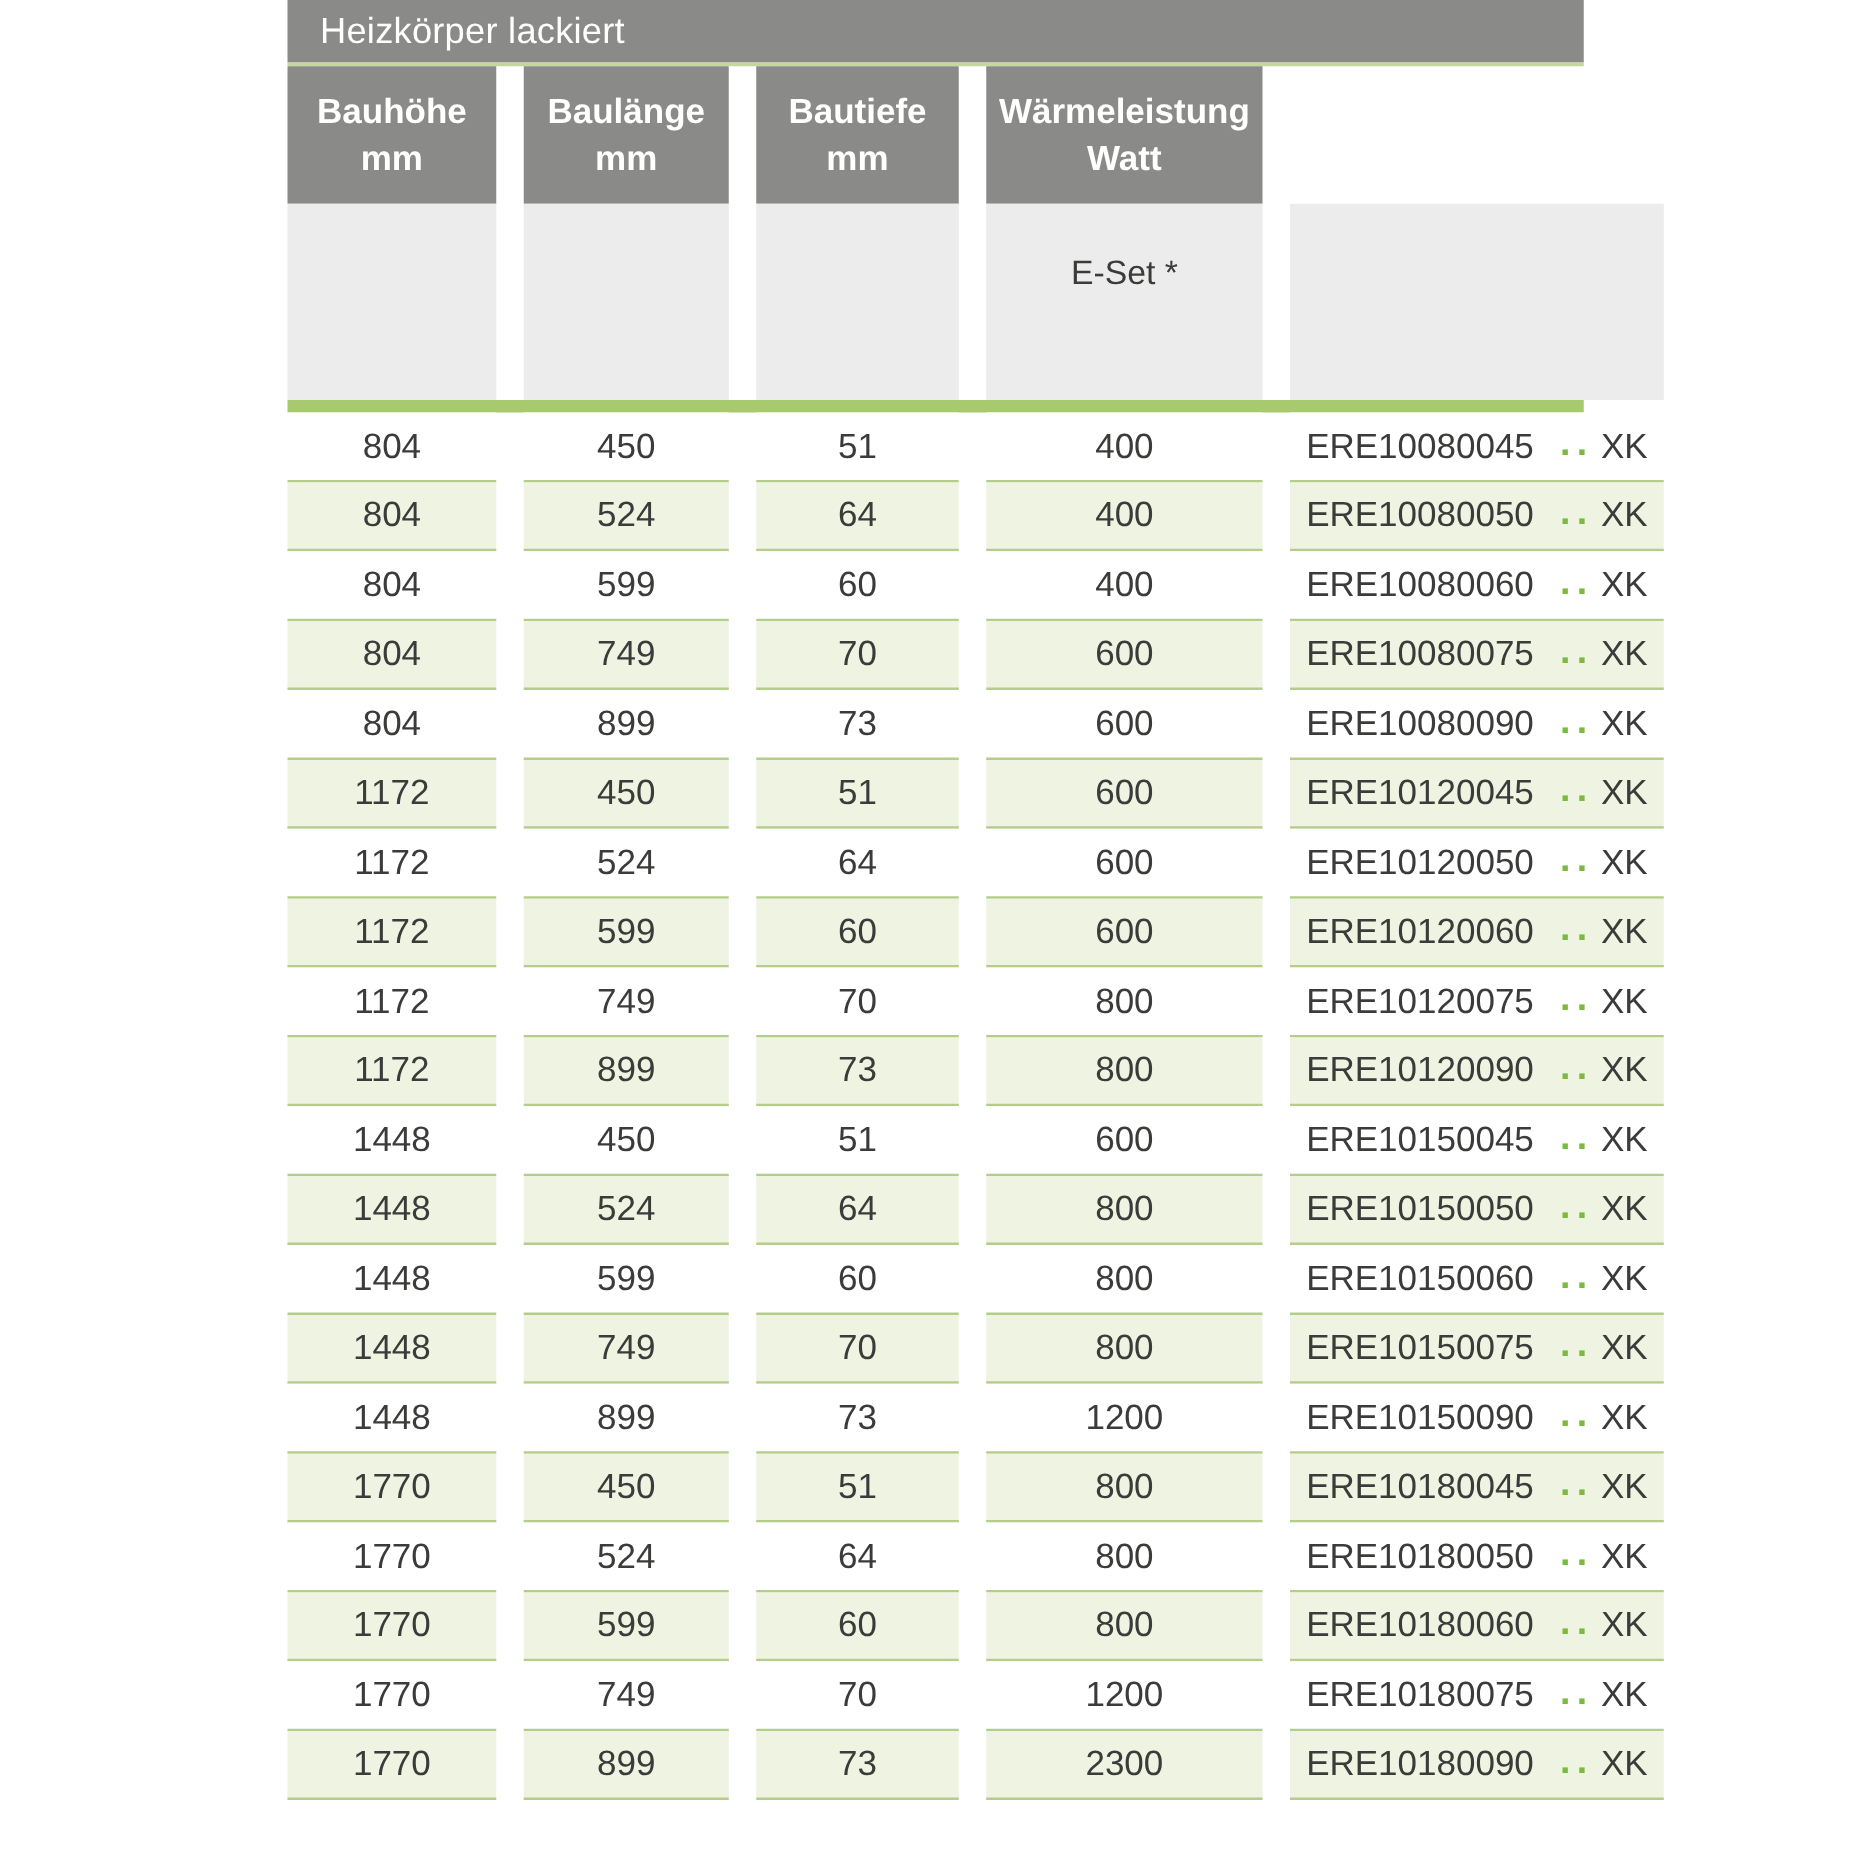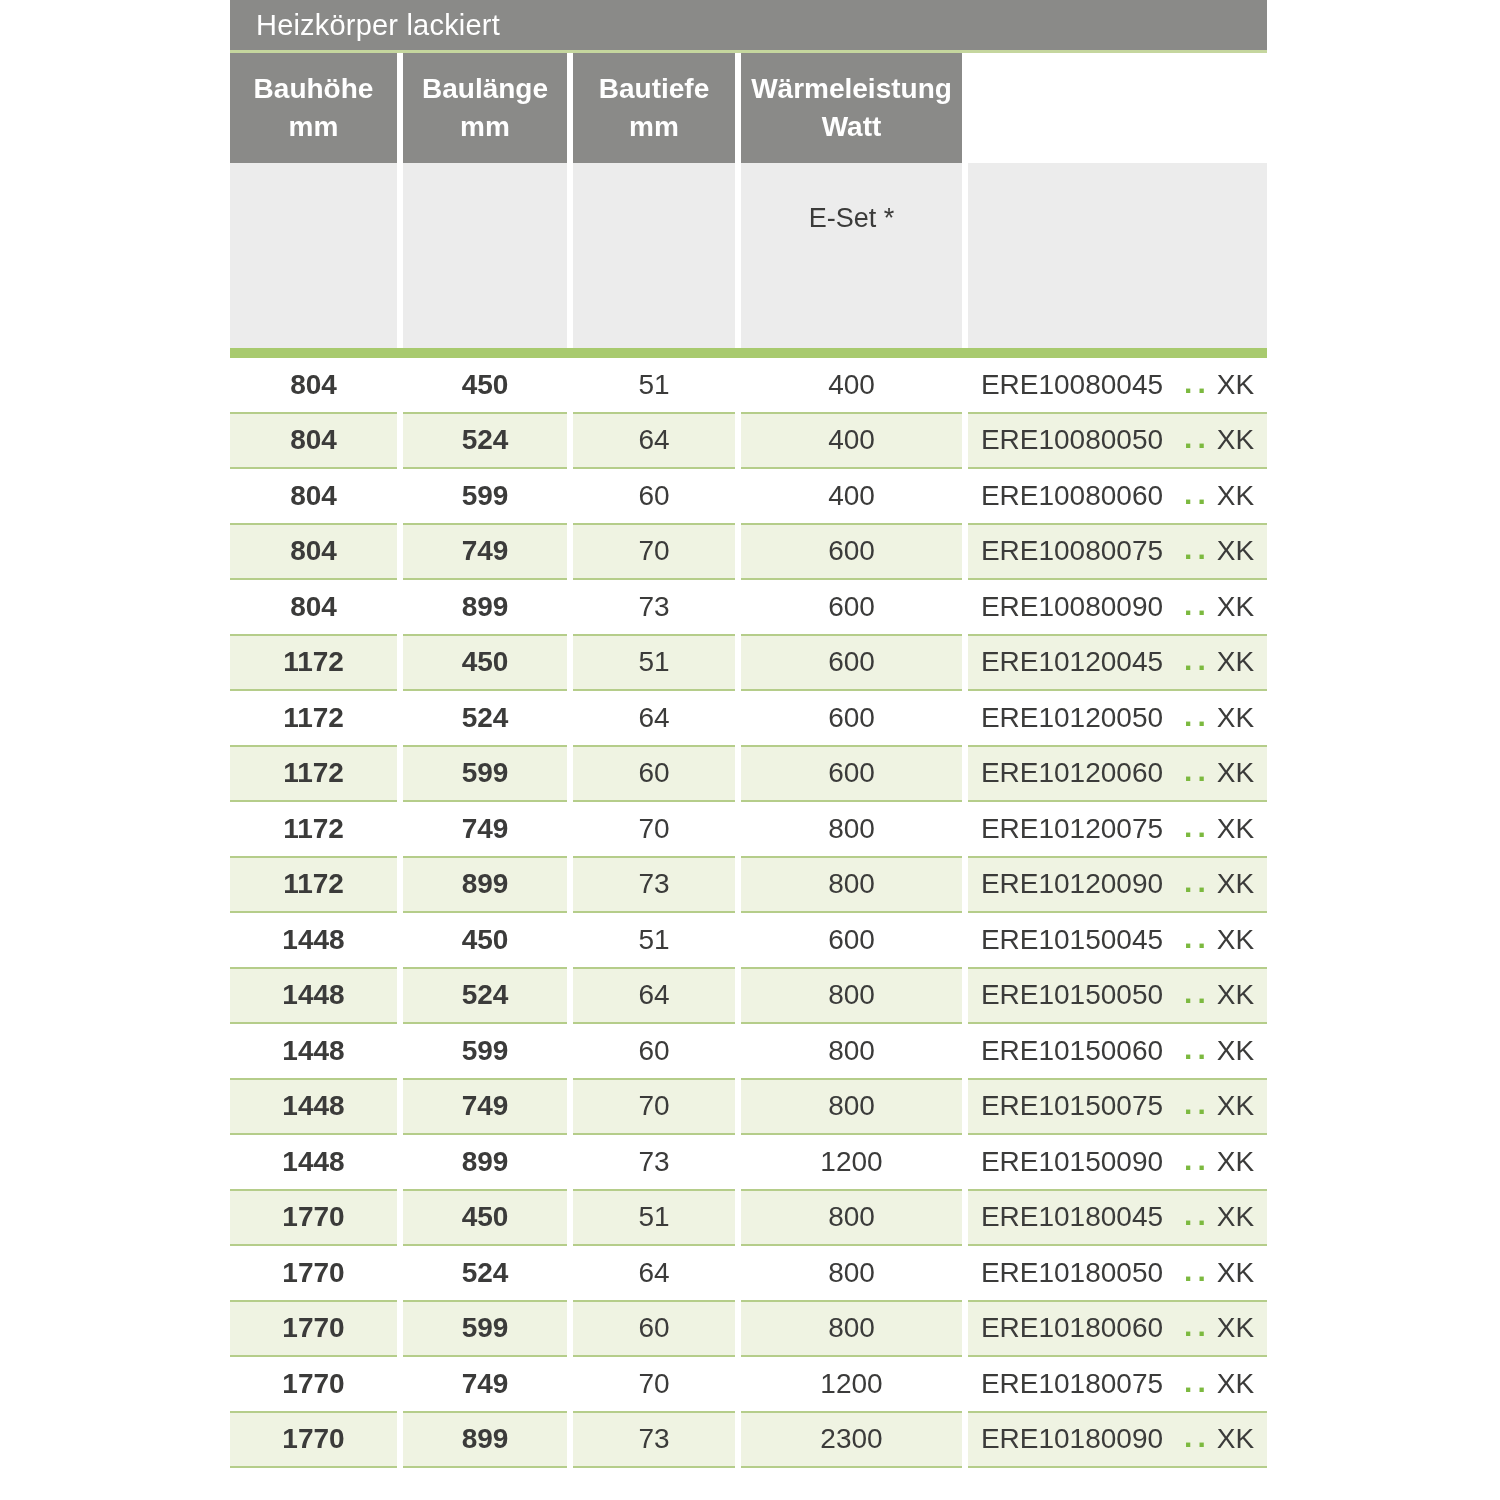--- a/index.html
+++ b/index.html
@@ -19,52 +19,52 @@
     padding-left:26px;box-sizing:border-box;
   }
   .title-bar .title-text{
     color:#ffffff;font-weight:normal;font-size:29px;letter-spacing:.2px;
   }
   .title-sep{height:3px;background:#c5d69e;}
   
   .grid{
     display:grid;
     grid-template-columns:167px 164px 162px 221px 299px;
-    column-gap:6px;
+    column-gap:22px;
   }
   
   .header-row{height:110px;}
   .hcell{
     background:#8a8a88;color:#ffffff;
     display:flex;flex-direction:column;justify-content:center;align-items:center;
     text-align:center;font-weight:bold;font-size:28px;line-height:1.35;
   }
   .hcell span:empty{display:none;}
   
-  .subheader-row{height:185px;}
+  .subheader-row{height:157px;}
   .shcell{
     background:#ececec;
     display:flex;justify-content:center;align-items:flex-start;
     padding-top:40px;box-sizing:border-box;
     font-size:27px;color:#3b3b3a;
   }
   
   .green-bar{height:10px;background:#a8ca6e;}
   
   .row{height:55.5px;}
   .cell{
     background:#ffffff;
     display:flex;align-items:center;justify-content:center;
     font-size:28px;color:#3b3b3a;
     border-bottom:2px solid #b5cd8a;
     box-sizing:border-box;
     white-space:nowrap;
   }
   .row:nth-child(even) .cell{background:#eff3e2;}
-  .cell.bold{font-weight:bold;}
+  .cell.bold{font-weight:normal;}
   .art-base{margin-right:21px;}
   .art-dots{
     color:#7cb93f;font-weight:bold;font-size:30px;
     letter-spacing:5px;margin-right:6px;line-height:1;
     transform:translateY(-2px);
   }
 </style>
 </head>
 <body>
 

